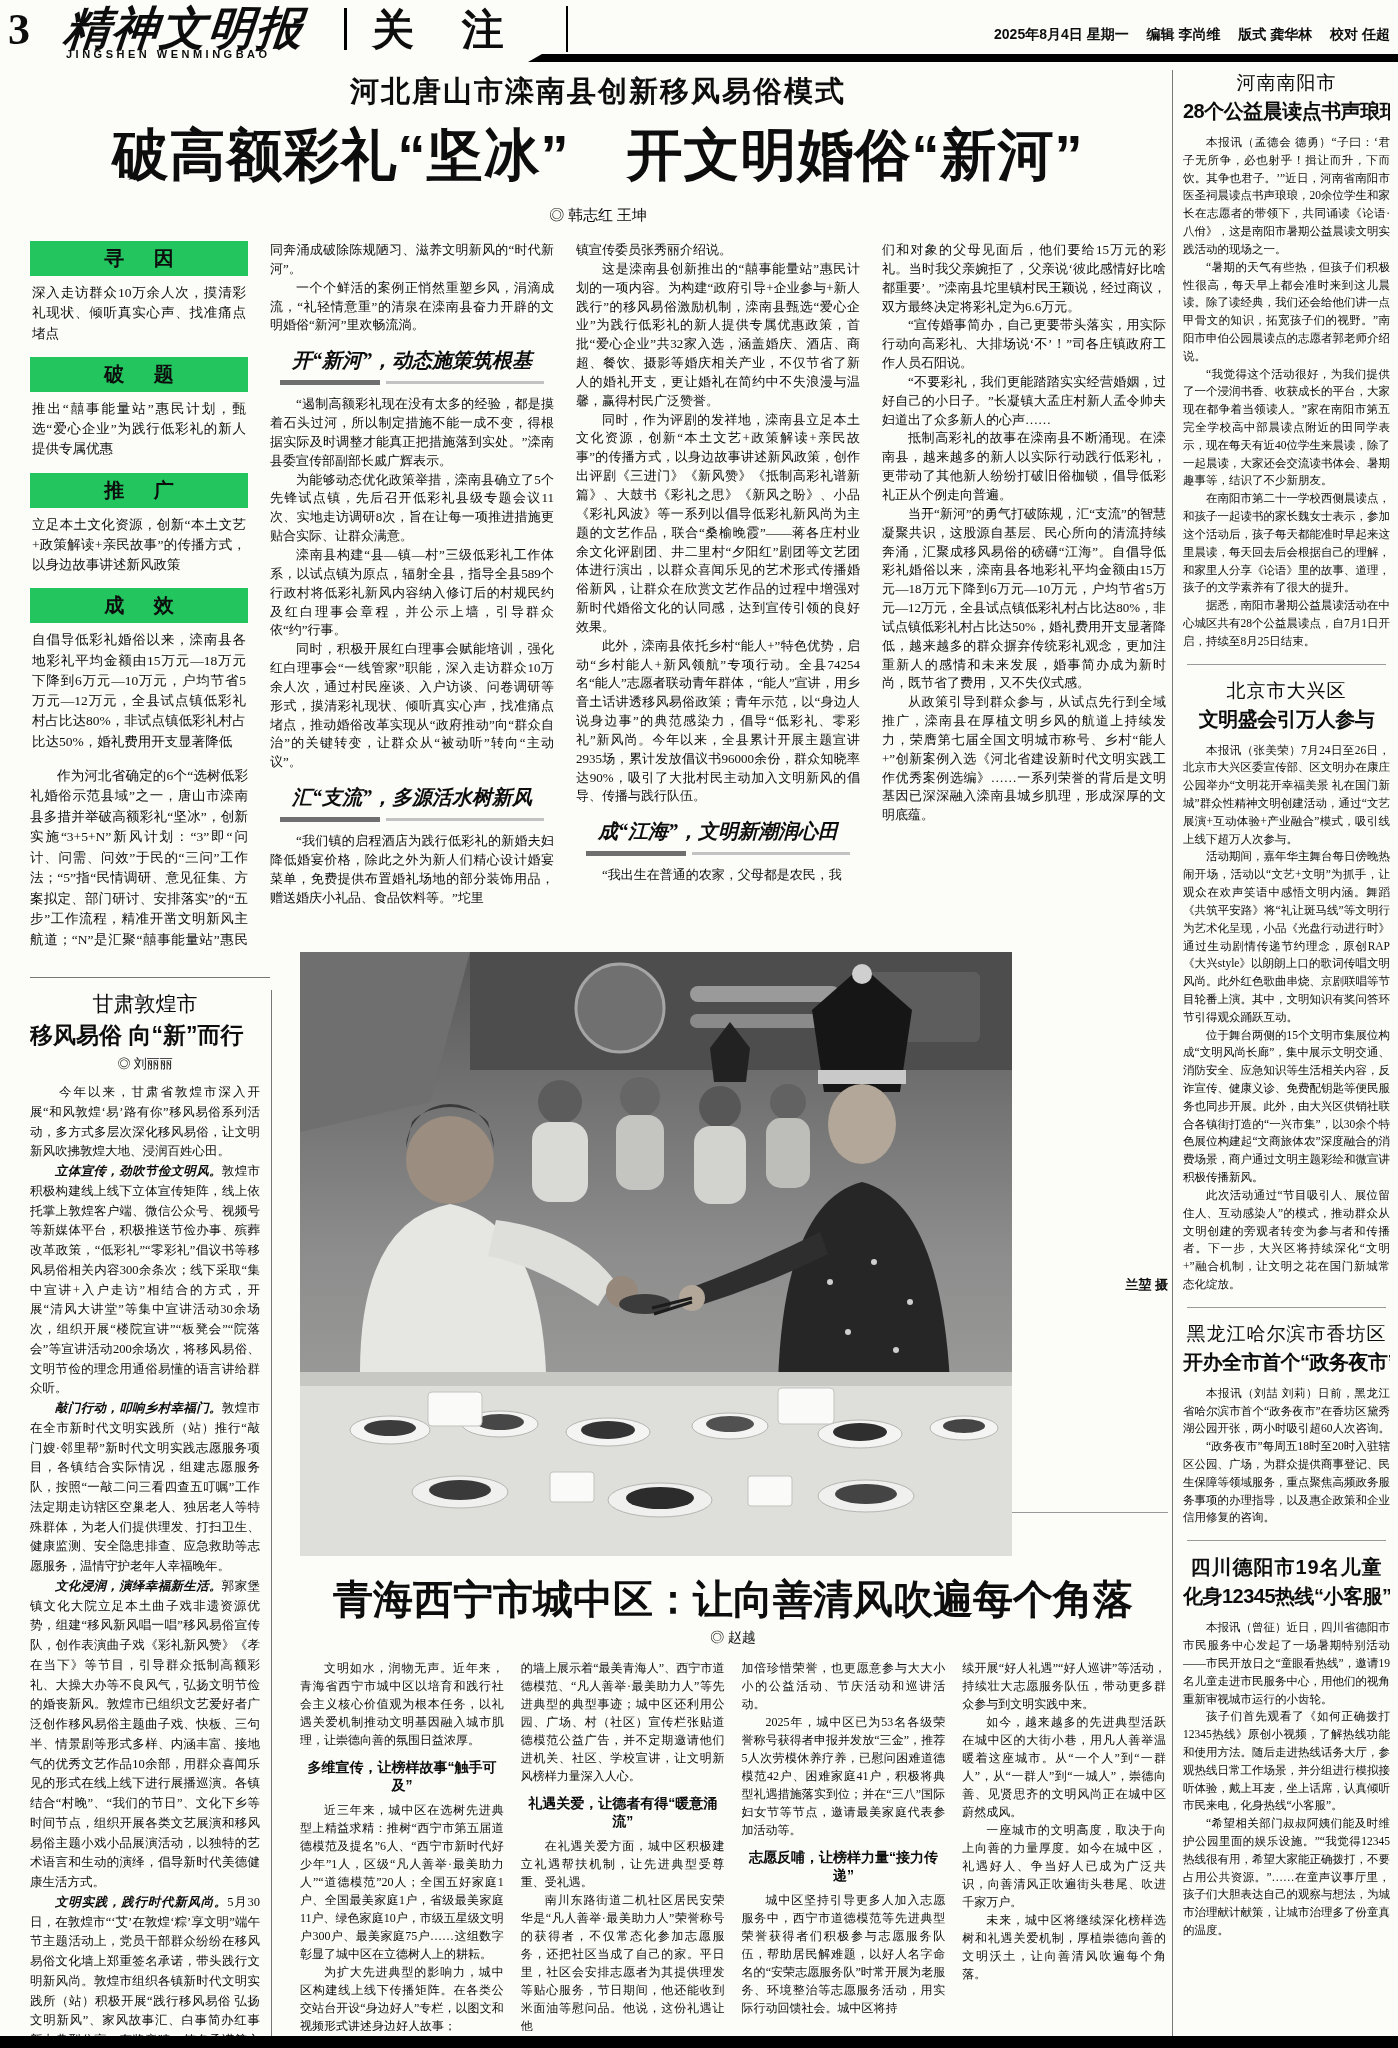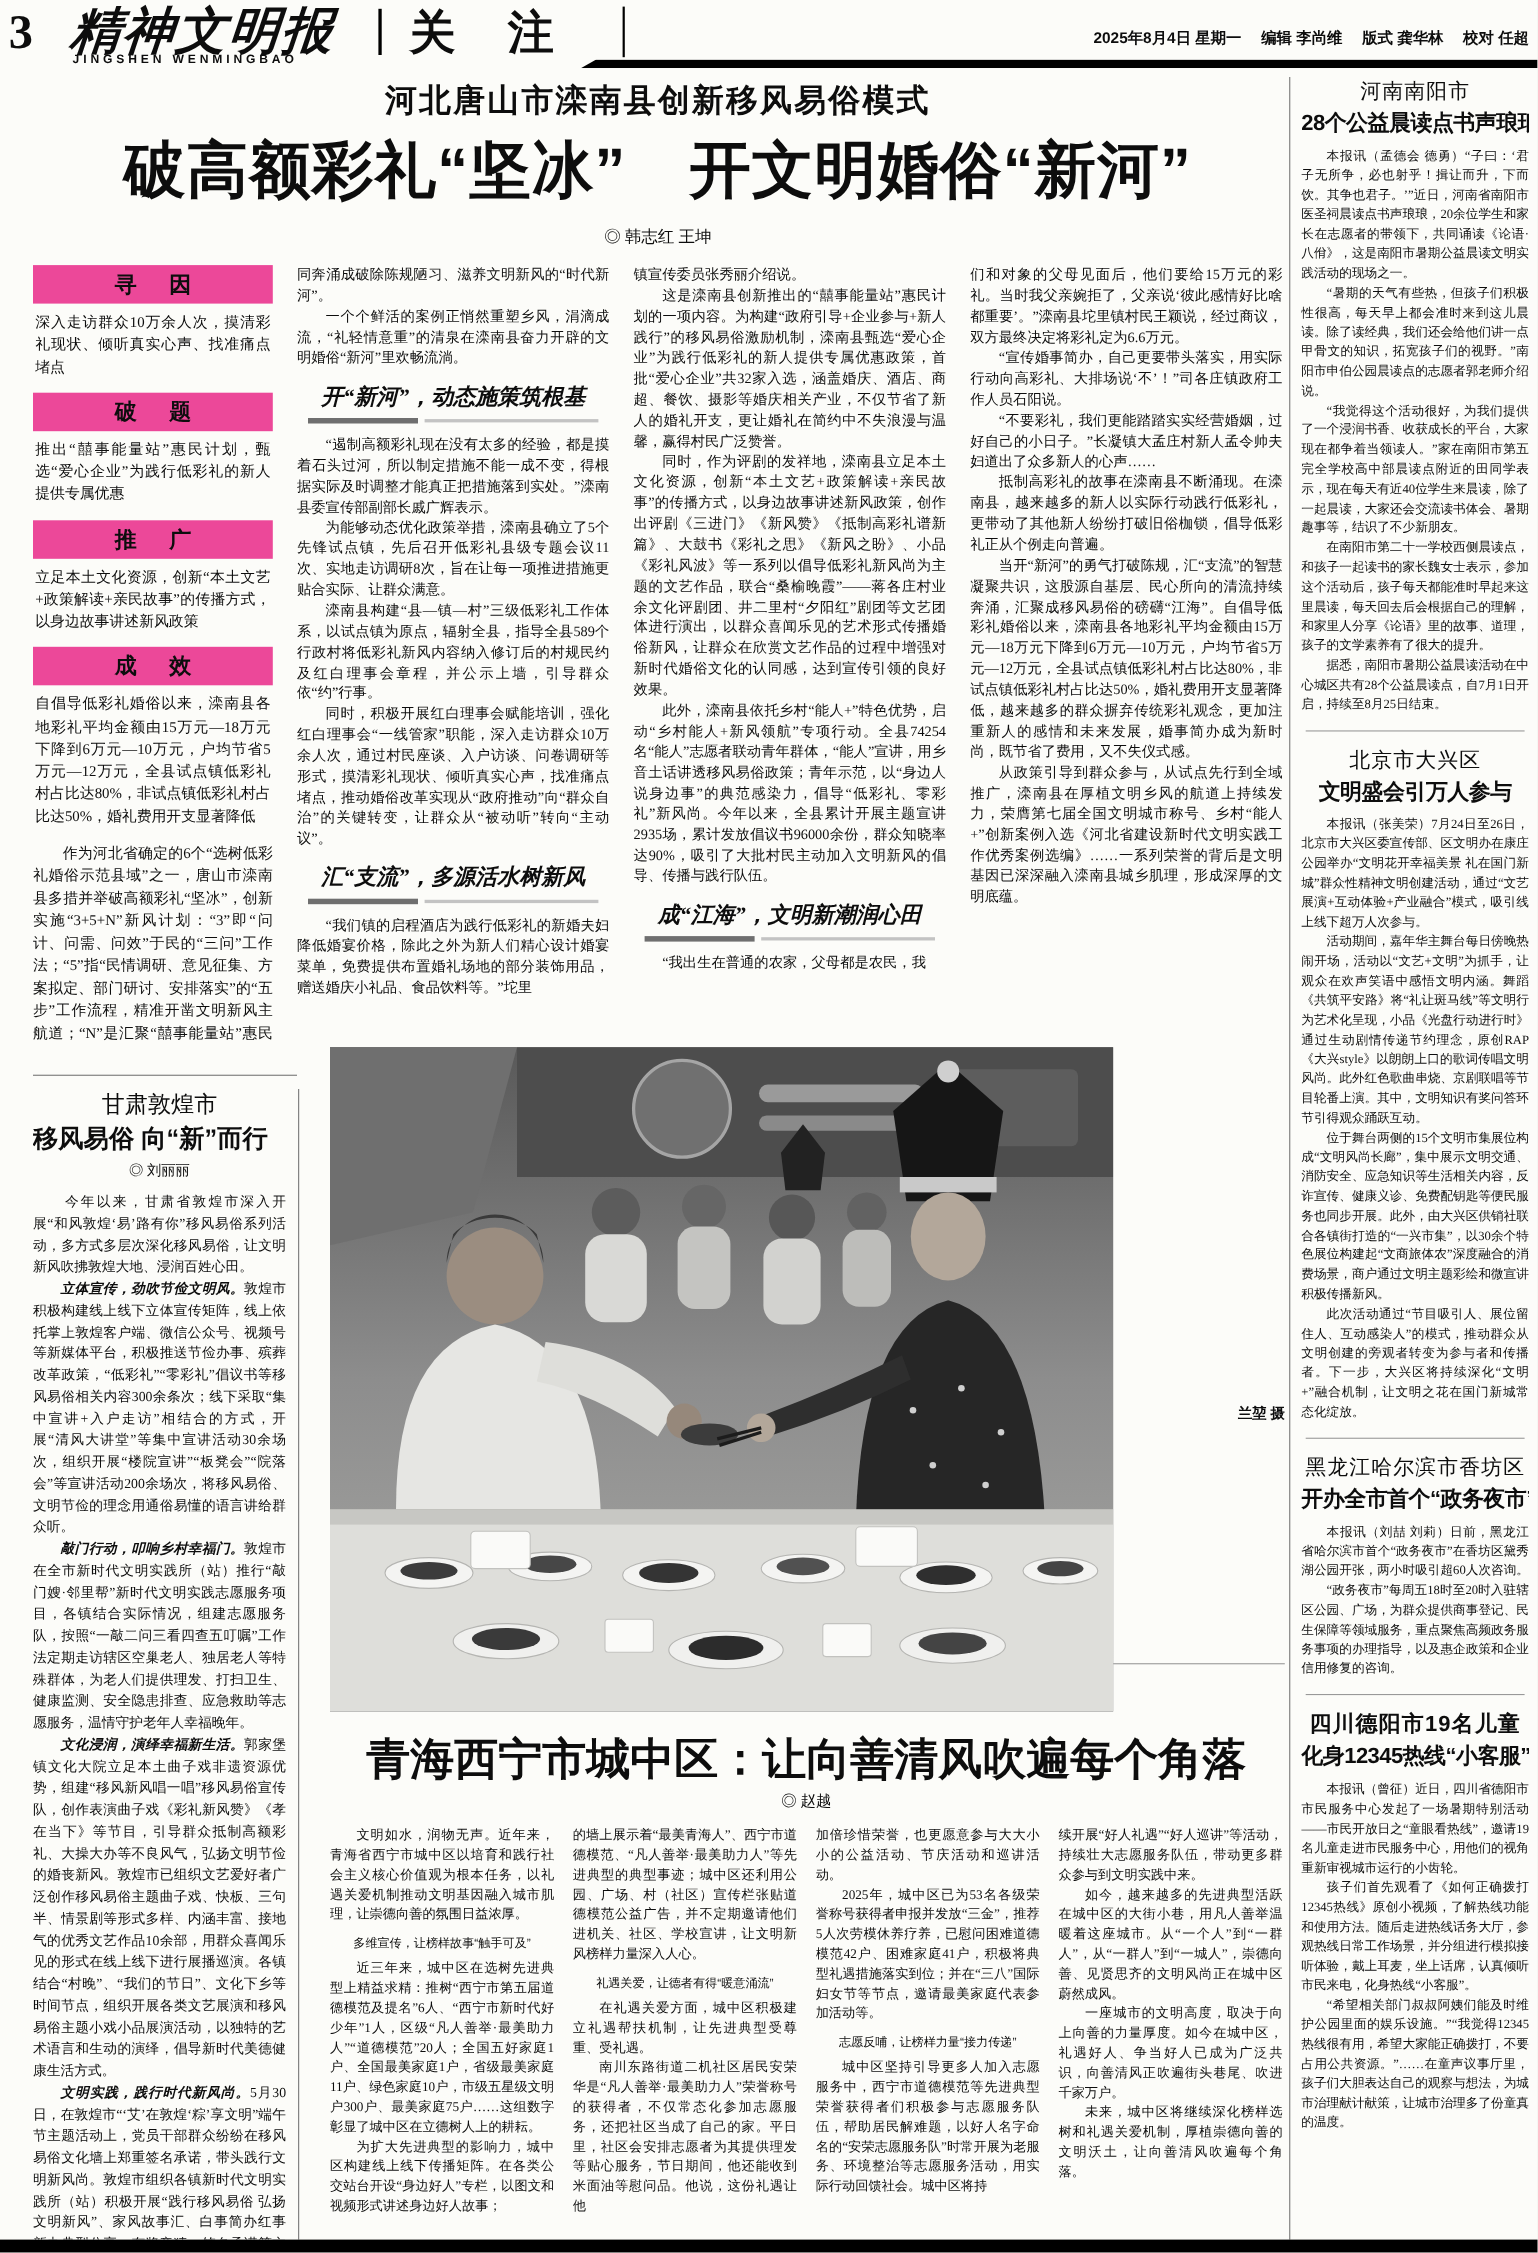--- a/index.html
+++ b/index.html
@@ -25,36 +25,36 @@
 
   
   .para{margin:0;text-indent:2em;text-align:justify;}
   .para.cont{text-indent:0;}
   .lead{font-family:"Liberation Sans",sans-serif;font-style:italic;}
 
   .subhead{margin:12px 0 2px;text-align:center;font-size:20px;font-weight:bold;font-style:italic;}
   .subrule{display:flex;align-items:center;height:6px;margin:5px 10px 10px;}
   .subrule .d{width:38%;height:5px;background:#6f6f6f;margin-right:6px;}
   .subrule .l{flex:1;height:3px;background:#c3c3c3;}
-  .subhead2{margin:10px 0 6px;text-align:center;text-indent:0;font-weight:normal;
-            font-family:"Liberation Sans",sans-serif;font-size:11px;}
+  .subhead2{margin:10px 0 6px;text-align:center;text-indent:0;font-weight:bold;
+            font-family:"Liberation Sans",sans-serif;font-size:14px;}
 
   
   .main-art{position:absolute;left:30px;top:72px;width:1136px;height:878px;overflow:hidden;}
   .m-kicker{font-size:29px;text-align:center;font-family:"Liberation Sans",sans-serif;
             font-weight:600;letter-spacing:2px;}
   .m-headline{margin:6px 0 0;font-family:"Liberation Sans",sans-serif;font-size:56px;font-weight:900;
             text-align:center;letter-spacing:1px;white-space:nowrap;}
   .m-byline{text-align:center;font-size:15px;margin-top:12px;}
   .m-cols{display:flex;gap:22px;margin-top:16px;height:706px;overflow:hidden;}
   .m-side{width:218px;flex:none;}
   .m-col{flex:1;overflow:hidden;}
   .m-col .para{font-size:13px;line-height:1.45;}
   .box{margin-bottom:13px;}
-  .box-h{background:#ec4899;font-family:"Liberation Sans",sans-serif;font-weight:bold;font-size:20px;
+  .box-h{background:#22c55e;font-family:"Liberation Sans",sans-serif;font-weight:bold;font-size:20px;
          text-align:center;letter-spacing:12px;text-indent:12px;padding:4px 0;}
   .box-t{font-size:13.5px;line-height:1.5;text-align:justify;margin:7px 2px 0;}
   .m-intro{font-size:13.5px;line-height:1.52;text-indent:2em;text-align:justify;margin:14px 0 0;}
 
   
   .rail{position:absolute;left:1183px;top:70px;width:207px;height:1962px;overflow:hidden;}
   .rail .para{font-size:11.5px;line-height:1.55;}
   .rail-kicker{font-size:19px;text-align:center;font-family:"Liberation Sans",sans-serif;letter-spacing:1px;}
   .rail-headline{margin:2px 0 9px;font-size:20px;font-weight:900;text-align:center;
         font-family:"Liberation Sans",sans-serif;letter-spacing:-0.5px;white-space:nowrap;}

